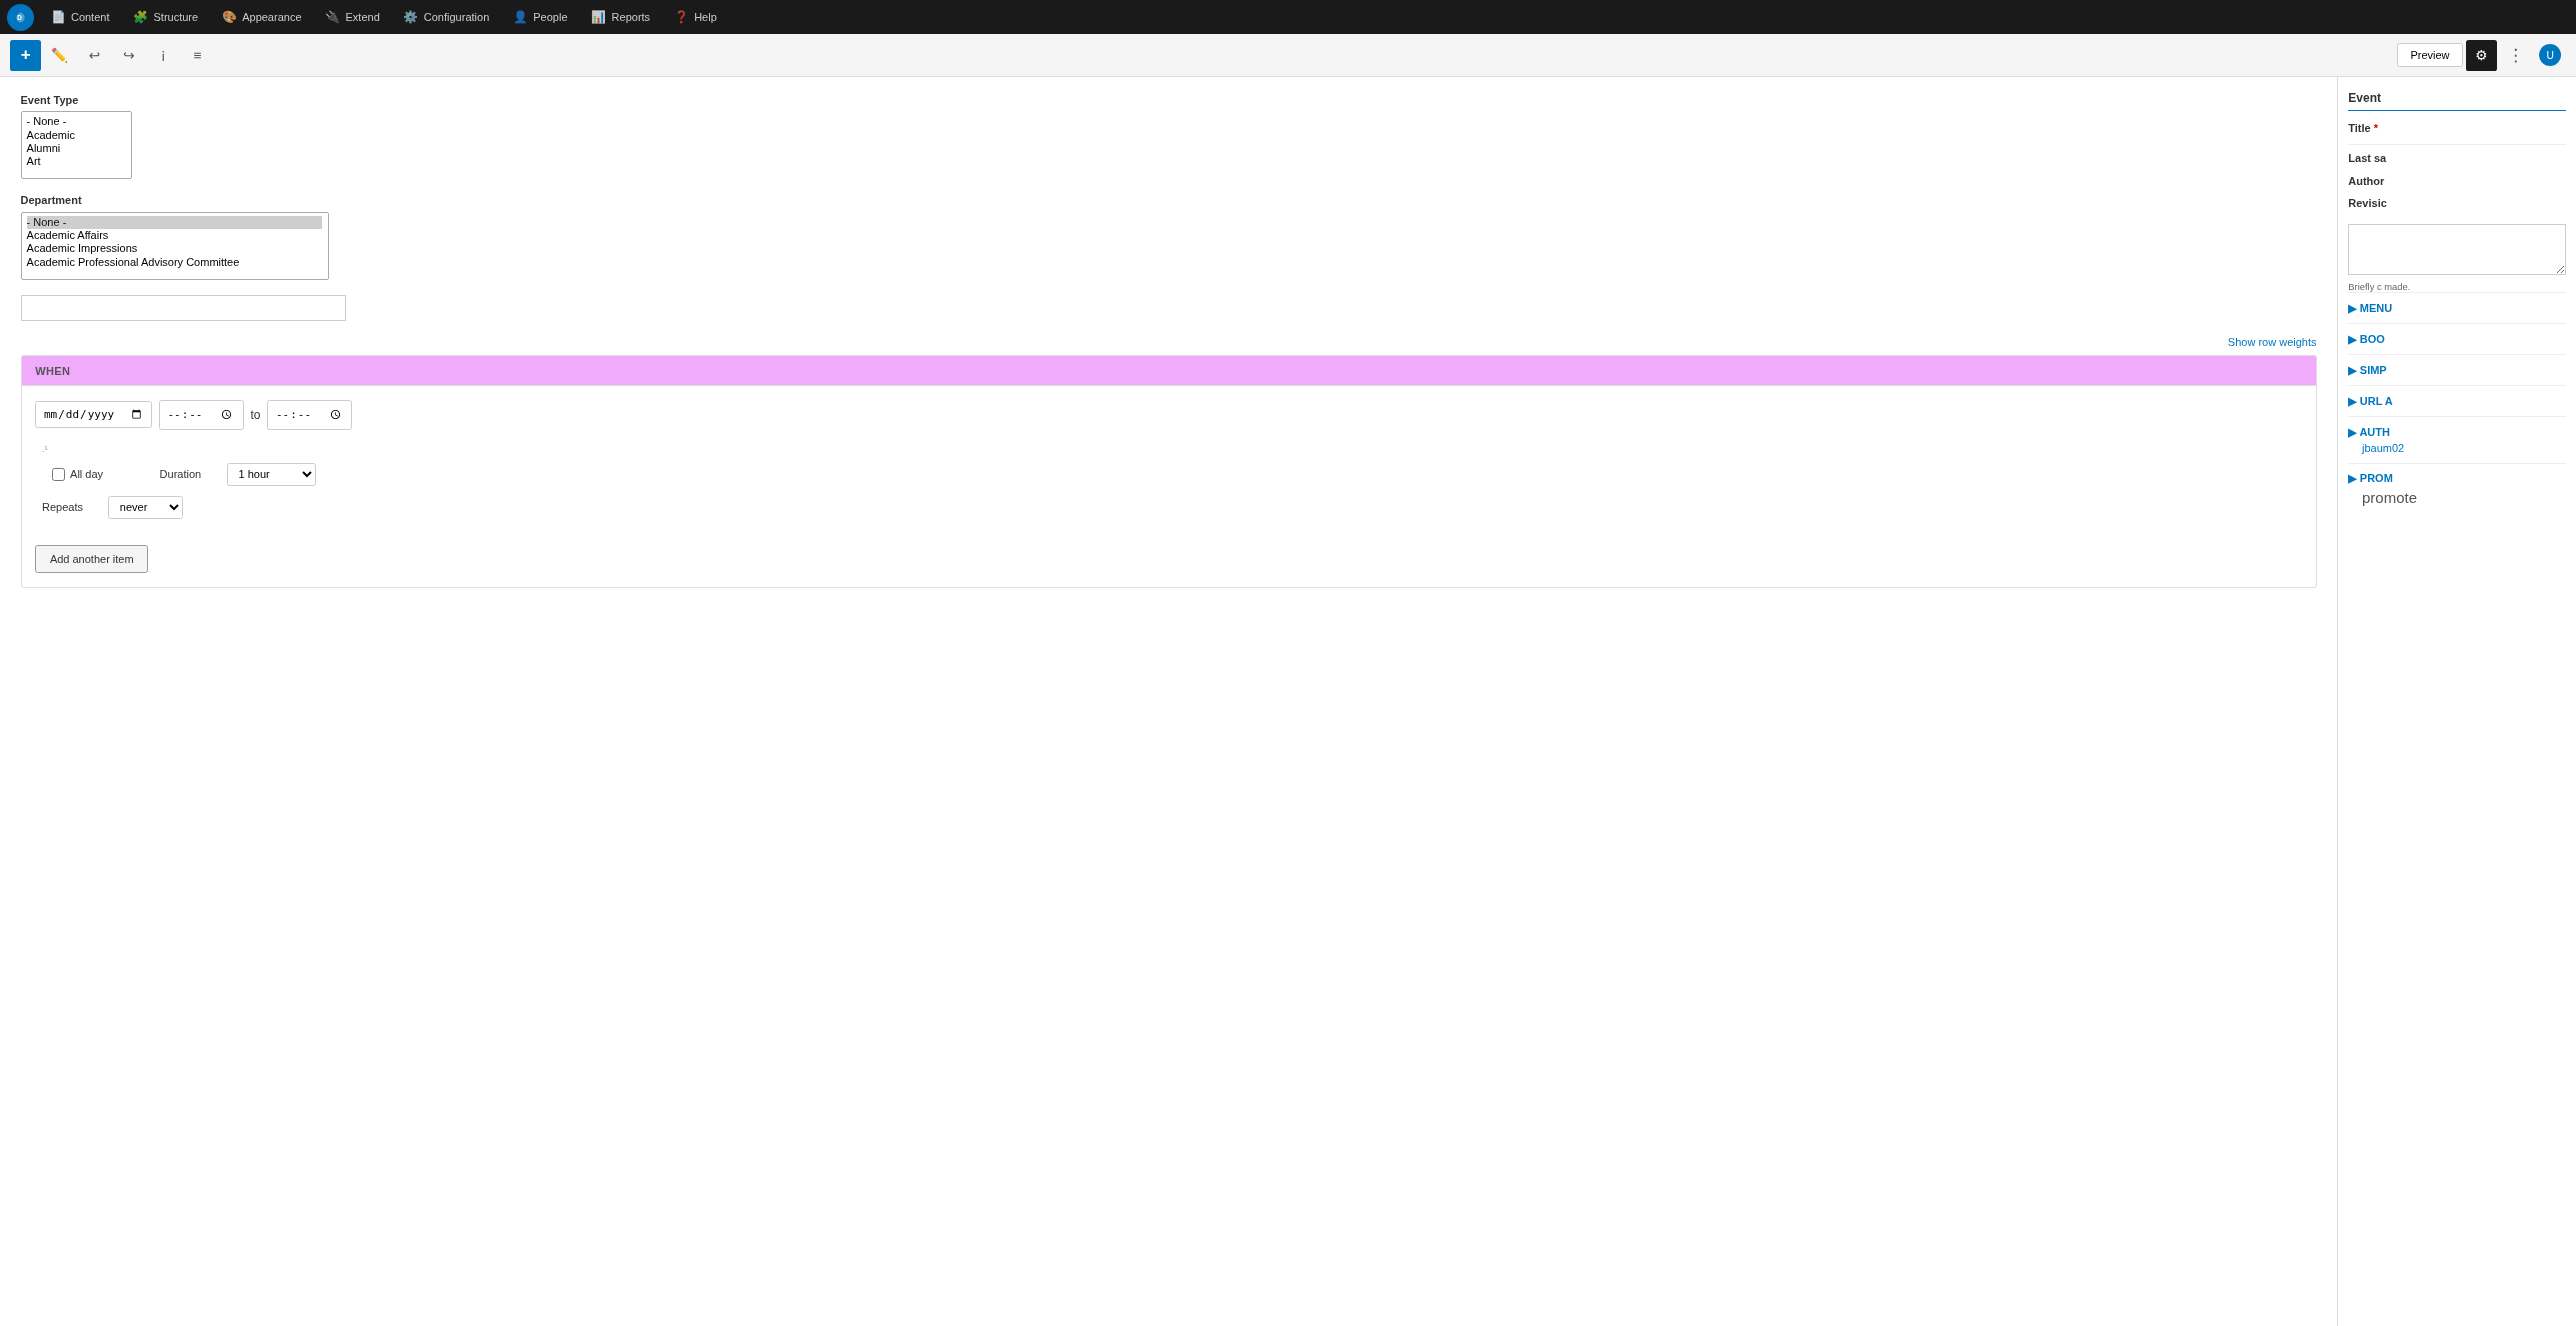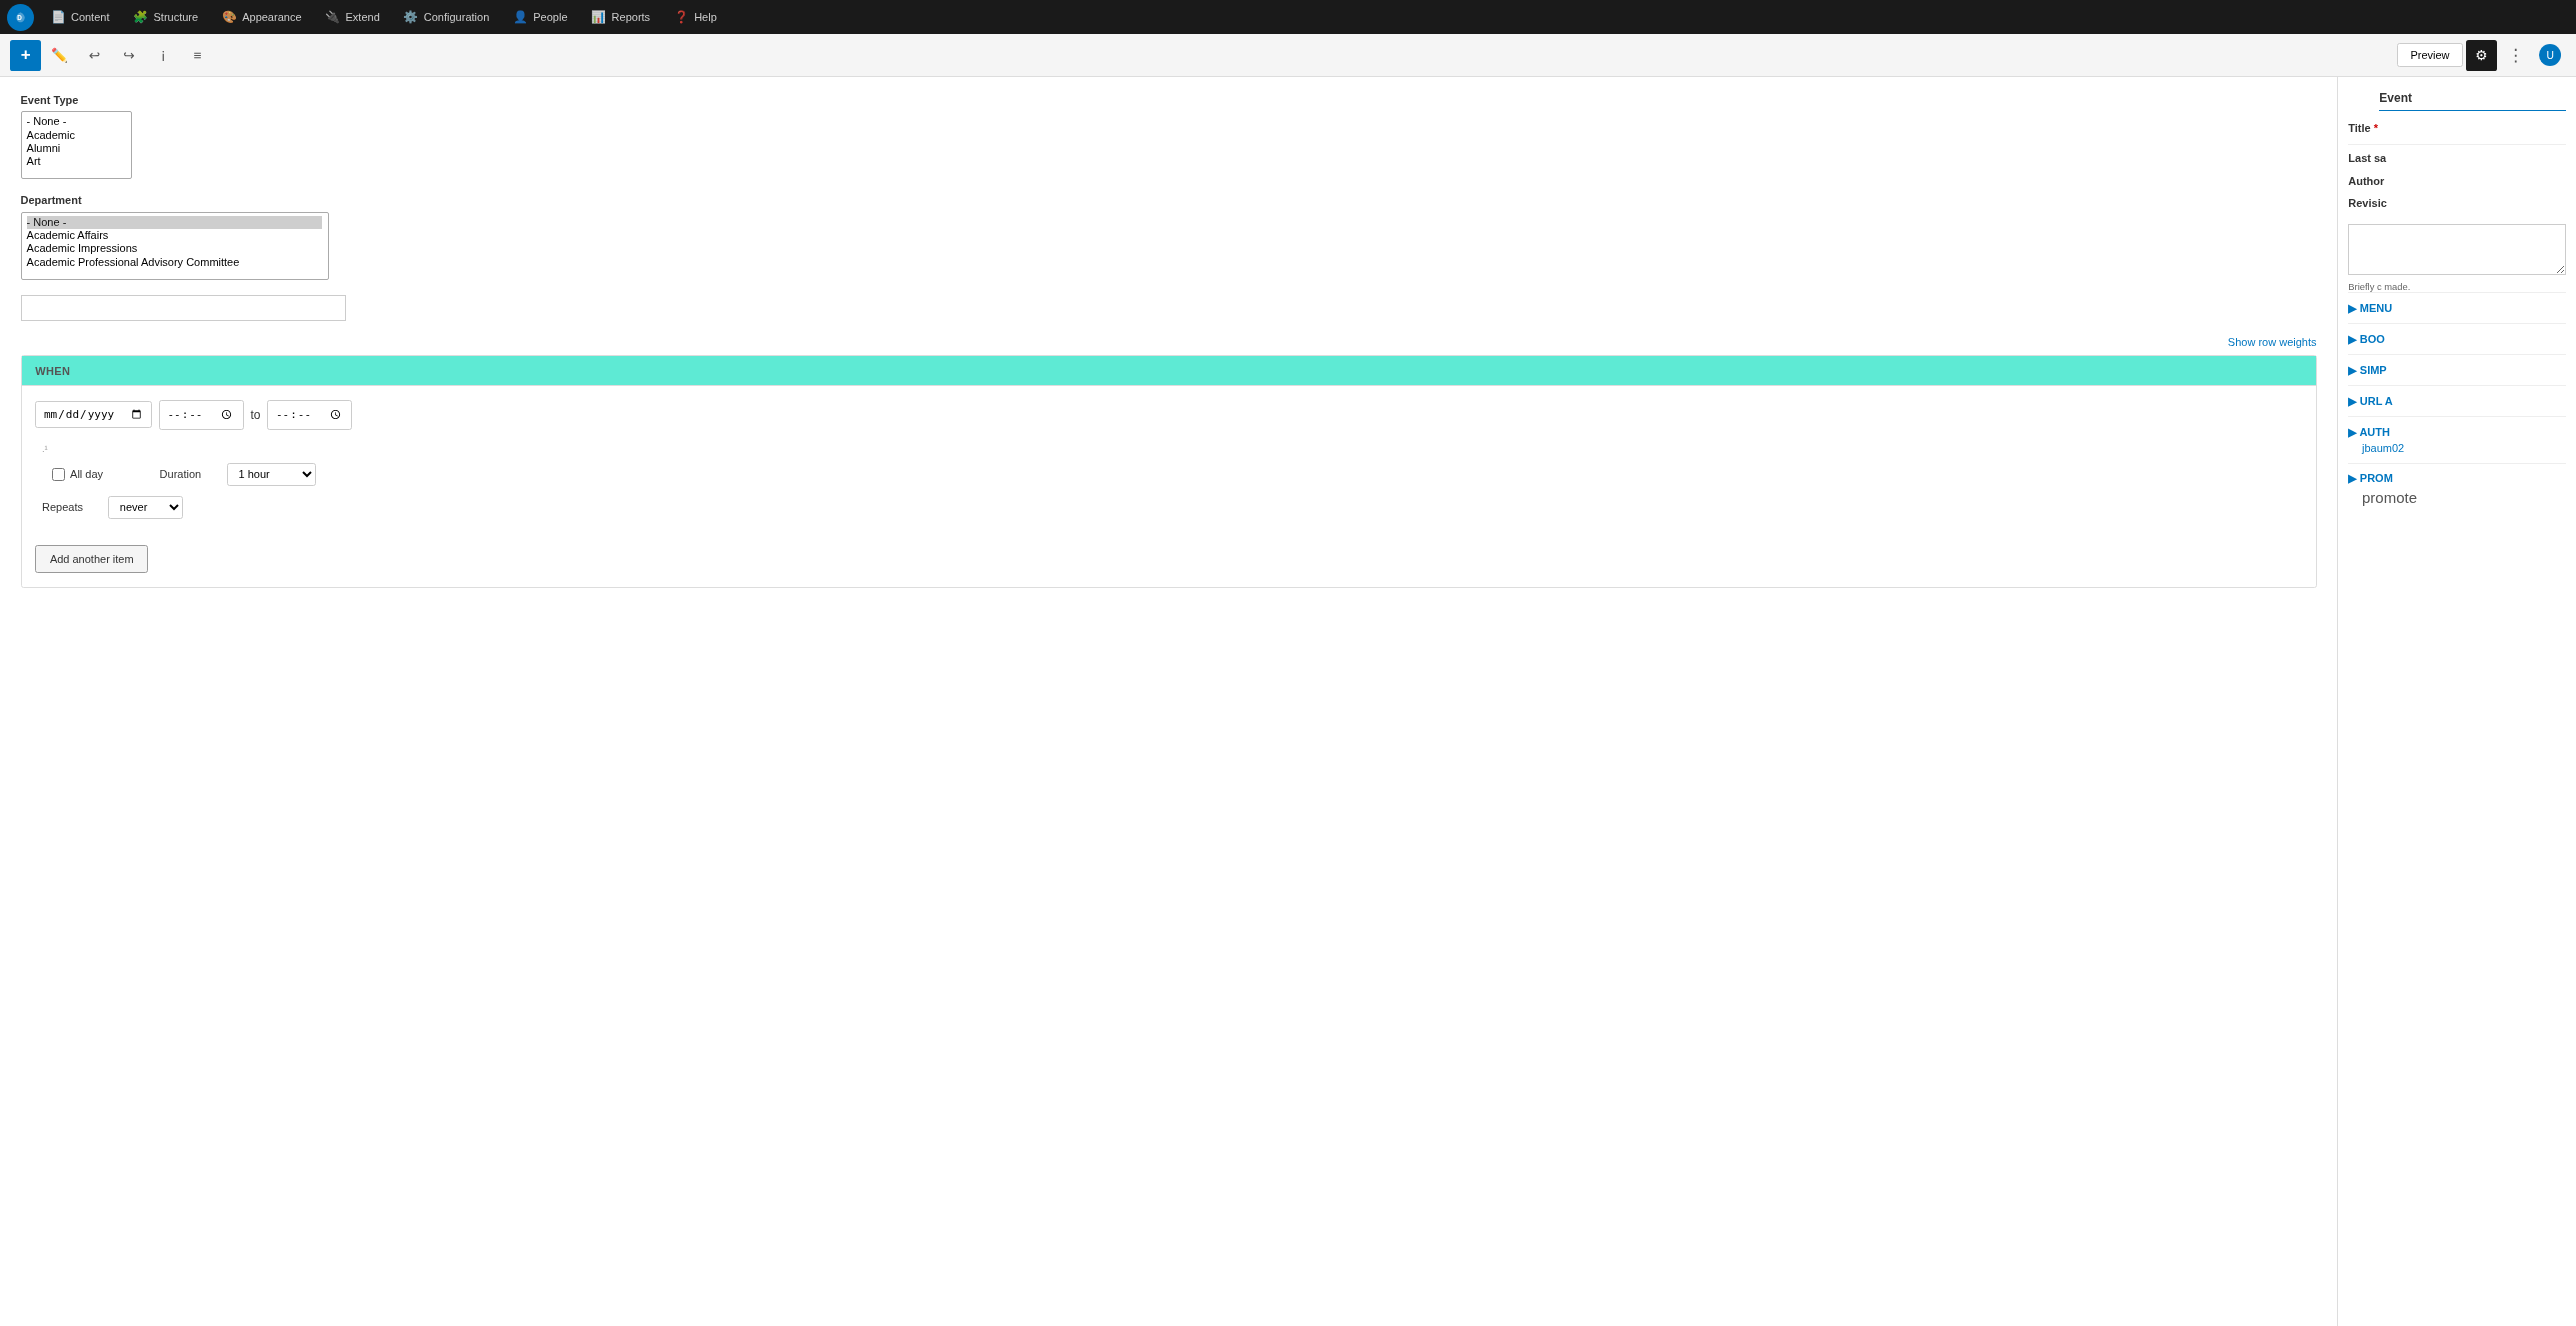--- a/index.html
+++ b/index.html
@@ -172,21 +172,21 @@
       cursor: pointer;
     }
 
     
     .when-section {
       border: 0.9px solid #ddd;
       border-radius: 2.6px;
       margin-bottom: 17px;
     }
     .when-header {
-      background: #5eead4;
+      background: #f0abfc;
       border-bottom: 0.9px solid #ddd;
       padding: 8.5px 13.7px;
       font-size: 11px;
       font-weight: bold;
       color: #555;
       letter-spacing: 0.4px;
       text-transform: uppercase;
     }
     .when-body { padding: 13.7px; }
 
@@ -305,21 +305,20 @@
       overflow-y: auto;
       padding: 13.7px 10.3px;
     }
     .sidebar-section-title {
       font-size: 12px;
       font-weight: bold;
       color: #333;
       margin-bottom: 10.3px;
       padding-bottom: 5.1px;
       border-bottom: 1.7px solid #0076c0;
-      margin-left: 31px;
     }
     .sidebar-field { margin-bottom: 8.5px; }
     .sidebar-field-label {
       font-size: 11px;
       font-weight: bold;
       color: #333;
     }
     .sidebar-required { color: #c00; }
 
     .sidebar-collapsible {

